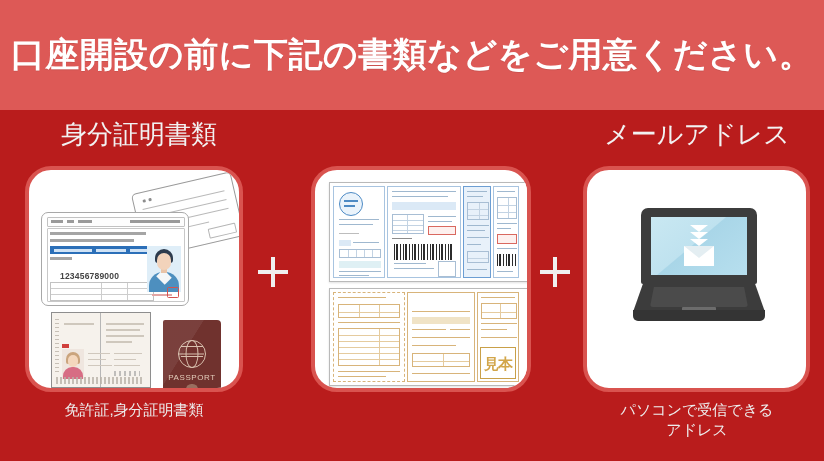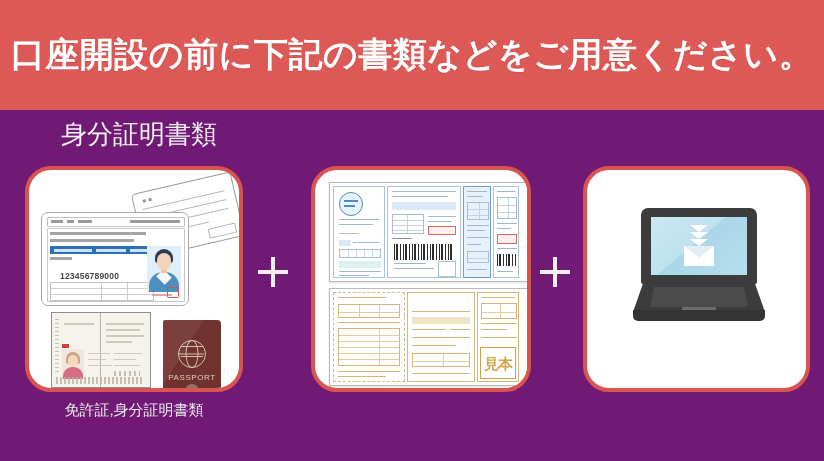--- a/index.html
+++ b/index.html
@@ -5,21 +5,21 @@
   html, body {
     margin: 0;
     padding: 0;
     background: #ffffff;
   }
   #page {
     position: relative;
     width: 824px;
     height: 461px;
     overflow: hidden;
-    background: #701a75;
+    background: #b91c1c;
     font-family: "Liberation Sans", "DejaVu Sans", sans-serif;
     -webkit-font-smoothing: antialiased;
   }
 
   
   .header-band {
     position: absolute;
     left: 0; top: 0;
     width: 824px;
     height: 110px;
@@ -528,20 +528,23 @@
     <div class="header-title">口座開設の前に下記の書類などをご用意ください。</div>
   </div>
 
   <div class="body-area">
 
     <div class="column col-1">
       <div class="col-heading">身分証明書類</div>
     </div>
 
 
+    <div class="column col-3">
+      <div class="col-heading">メールアドレス</div>
+    </div>
   </div>
 
   <div class="card card-1">
 
     <div class="card-back">
       <div class="dot d1"></div>
       <div class="dot d2"></div>
       <div class="ln l1"></div>
       <div class="ln l2"></div>
       <div class="ln l3"></div>
@@ -768,14 +771,16 @@
       <div class="base-top"></div>
       <div class="keyboard"></div>
       <div class="touchpad"></div>
       <div class="base-bottom"></div>
     </div>
   </div>
 
   <div class="caption cap-1">免許証,身分証明書類</div>
 
 
+  <div class="caption cap-3">パソコンで受信できる
+アドレス</div>
 
 </div>
 
 </body></html>

